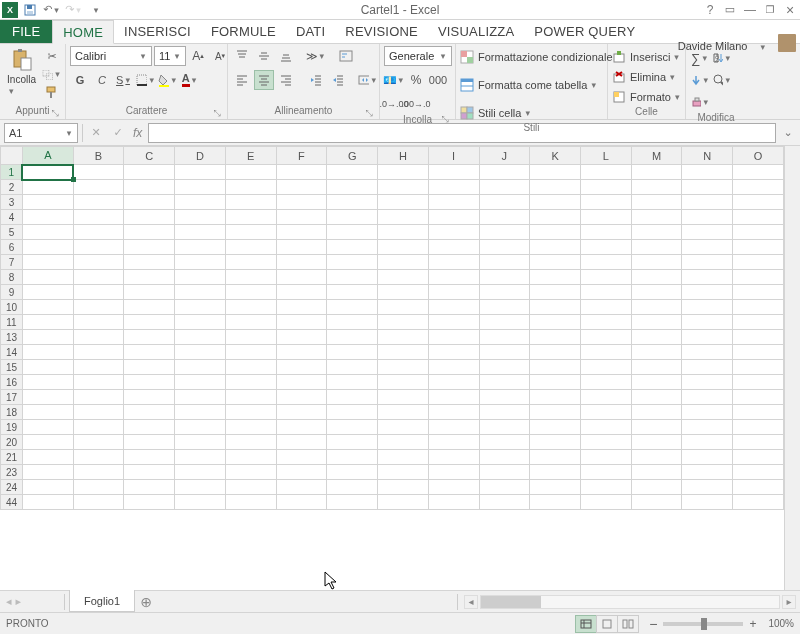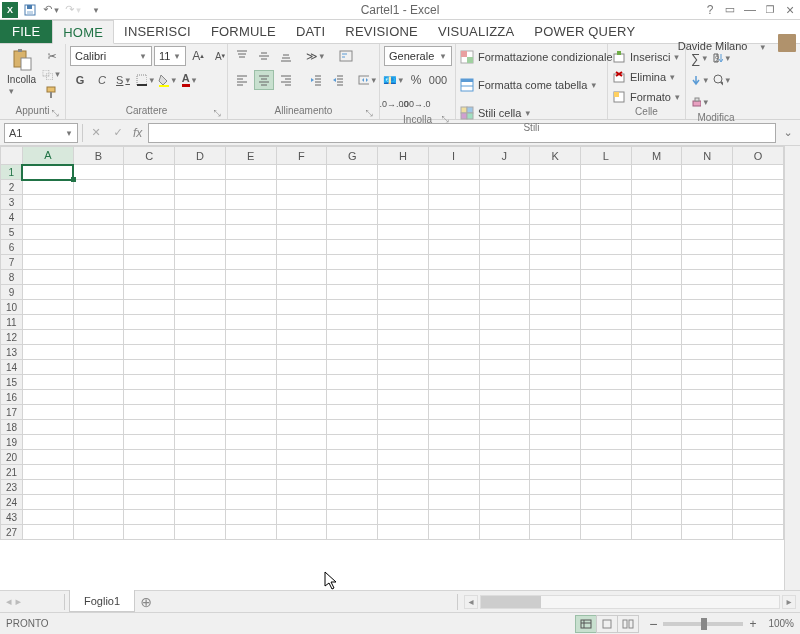--- a/index.html
+++ b/index.html
@@ -637,38 +637,20 @@
             <td class=""></td>
             <td class=""></td>
             <td class=""></td>
             <td class=""></td>
             <td class=""></td>
             <td class=""></td>
             <td class=""></td>
             <td class=""></td>
           </tr>
           <tr class="">
-            <th class="rh">12</th>
-            <td class=""></td>
-            <td class=""></td>
-            <td class=""></td>
-            <td class=""></td>
-            <td class=""></td>
-            <td class=""></td>
-            <td class=""></td>
-            <td class=""></td>
-            <td class=""></td>
-            <td class=""></td>
-            <td class=""></td>
-            <td class=""></td>
-            <td class=""></td>
-            <td class=""></td>
-            <td class=""></td>
-          </tr>
-          <tr class="">
             <th class="rh">13</th>
             <td class=""></td>
             <td class=""></td>
             <td class=""></td>
             <td class=""></td>
             <td class=""></td>
             <td class=""></td>
             <td class=""></td>
             <td class=""></td>
             <td class=""></td>
@@ -853,39 +835,21 @@
             <td class=""></td>
             <td class=""></td>
             <td class=""></td>
             <td class=""></td>
             <td class=""></td>
             <td class=""></td>
             <td class=""></td>
             <td class=""></td>
           </tr>
           <tr class="">
-            <th class="rh">43</th>
-            <td class=""></td>
-            <td class=""></td>
-            <td class=""></td>
-            <td class=""></td>
-            <td class=""></td>
-            <td class=""></td>
-            <td class=""></td>
-            <td class=""></td>
-            <td class=""></td>
-            <td class=""></td>
-            <td class=""></td>
-            <td class=""></td>
-            <td class=""></td>
-            <td class=""></td>
-            <td class=""></td>
-          </tr>
-          <tr class="">
-            <th class="rh">27</th>
+            <th class="rh">44</th>
             <td class=""></td>
             <td class=""></td>
             <td class=""></td>
             <td class=""></td>
             <td class=""></td>
             <td class=""></td>
             <td class=""></td>
             <td class=""></td>
             <td class=""></td>
             <td class=""></td>

